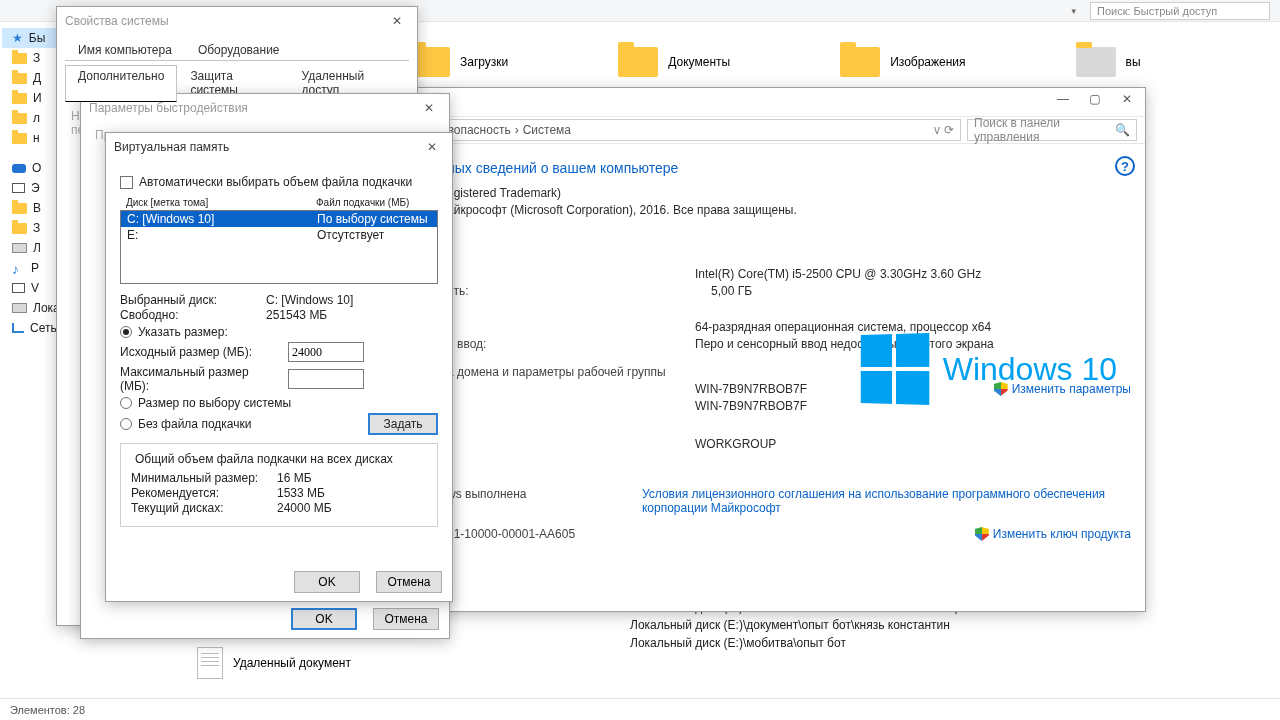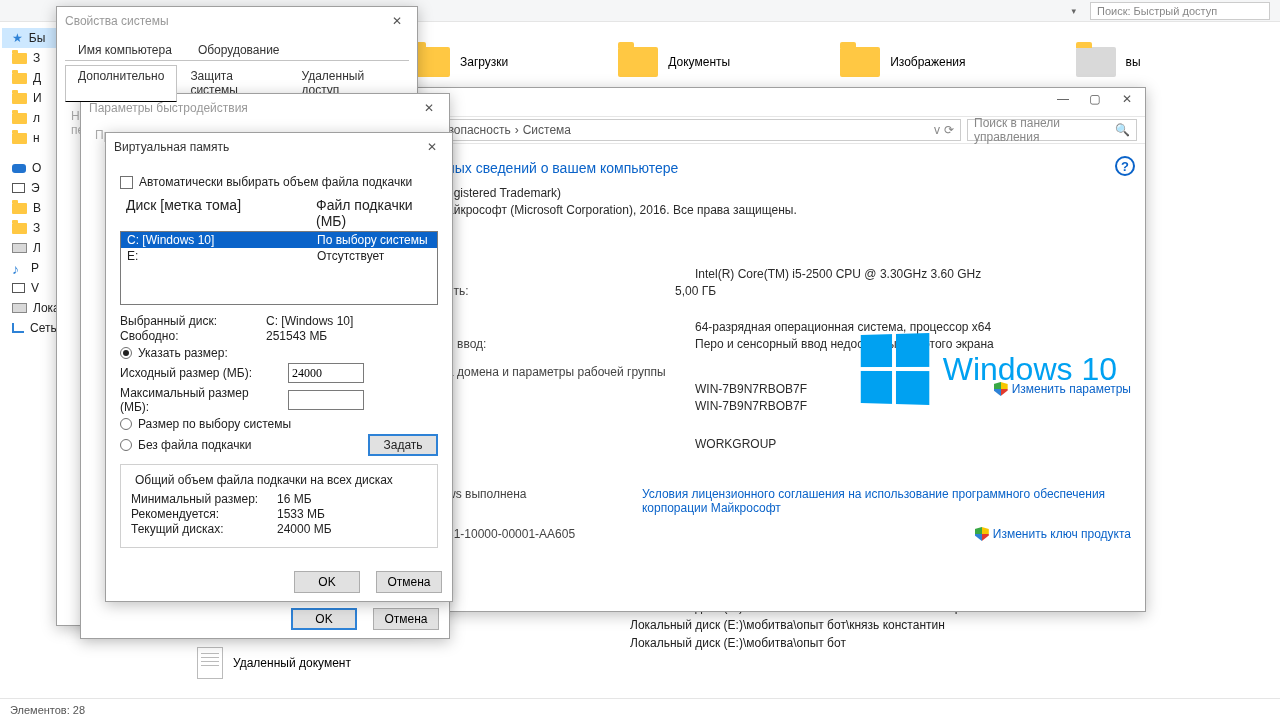--- a/index.html
+++ b/index.html
@@ -69,21 +69,21 @@
   
   #win-perf{left:80px;top:93px;width:370px;height:546px;background:#fff}
 
   
   #win-vm{left:105px;top:132px;width:348px;height:470px}
   #win-vm .body{padding:10px 14px;font-size:12px;color:#222}
   .chk{display:flex;align-items:center;gap:6px;margin:4px 0 8px}
   .chk .box{width:13px;height:13px;border:1px solid #707070;background:#fff}
   .disk-list{border:1px solid #7a7a7a;height:74px;margin-top:2px;
     background:#fff;font-size:12px;overflow:hidden}
-  .disk-hdr{display:flex;padding:0 6px;color:#222;font-size:14px}
+  .disk-hdr{display:flex;padding:0 6px;color:#222;font-size:10px}
   .disk-row{display:flex;padding:1px 6px}
   .disk-row.sel{background:#0a63c9;color:#fff}
   .disk-row span:first-child,.disk-hdr span:first-child{width:160px}
   .disk-row span:last-child,.disk-hdr span:last-child{flex:1;text-align:left;padding-left:30px}
   .kv{display:flex;gap:6px;margin:1px 0}
   .kv .k{width:140px}
   .radio{display:flex;align-items:center;gap:6px;margin:3px 0}
   .radio .dot{width:12px;height:12px;border:1px solid #707070;border-radius:50%;
     display:flex;align-items:center;justify-content:center;background:#fff}
   .radio.sel .dot:after{content:"";width:6px;height:6px;background:#222;
@@ -235,21 +235,21 @@
             <span>Изображения</span>
           </div>
         <div class="lib">
             <span class="folder-ic" style="background:#d9d9d9"></span>
             <span>вы</span>
           </div>
       </div>
     </div>
     <div class="right-files">
       <div class="row">Локальный диск (E:)\мобитва\опыт бот\князь константин\оригинал</div>
-      <div class="row">Локальный диск (E:)\мобитва\опыт бот\князь константин</div>
+      <div class="row">Локальный диск (E:)\документ\опыт бот\князь константин</div>
       <div class="row">Локальный диск (E:)\мобитва\опыт бот</div>
     </div>
     <div class="txt-item">
       <span class="txt-ic"></span>
       <span>Удаленный документ</span>
     </div>
     <div class="exp-status">Элементов: 28</div>
   </div>
 
   <div id="win-about" class="win">
@@ -294,21 +294,21 @@
             </span>
           <span class="txt">Windows 10</span>
         </div>
         <div style="height:44px"></div>
         <div class="about-row">
             <span class="k w"></span>
             <span>Intel(R) Core(TM) i5-2500 CPU @ 3.30GHz   3.60 GHz</span>
           </div>
         <div class="about-row">
             <span class="k" style="width:200px">ять:</span>
-            <span style="margin-left:20px">5,00 ГБ</span>
+            <span style="margin-left:56px">5,00 ГБ</span>
           </div>
         <div style="height:16px"></div>
         <div class="about-row">
             <span class="k w"></span>
             <span>64-разрядная операционная система, процессор x64</span>
           </div>
         <div class="about-row">
             <span class="k" style="width:200px">й ввод:</span>
             <span style="margin-left:40px">Перо и сенсорный ввод недоступны для этого экрана</span>
           </div>

